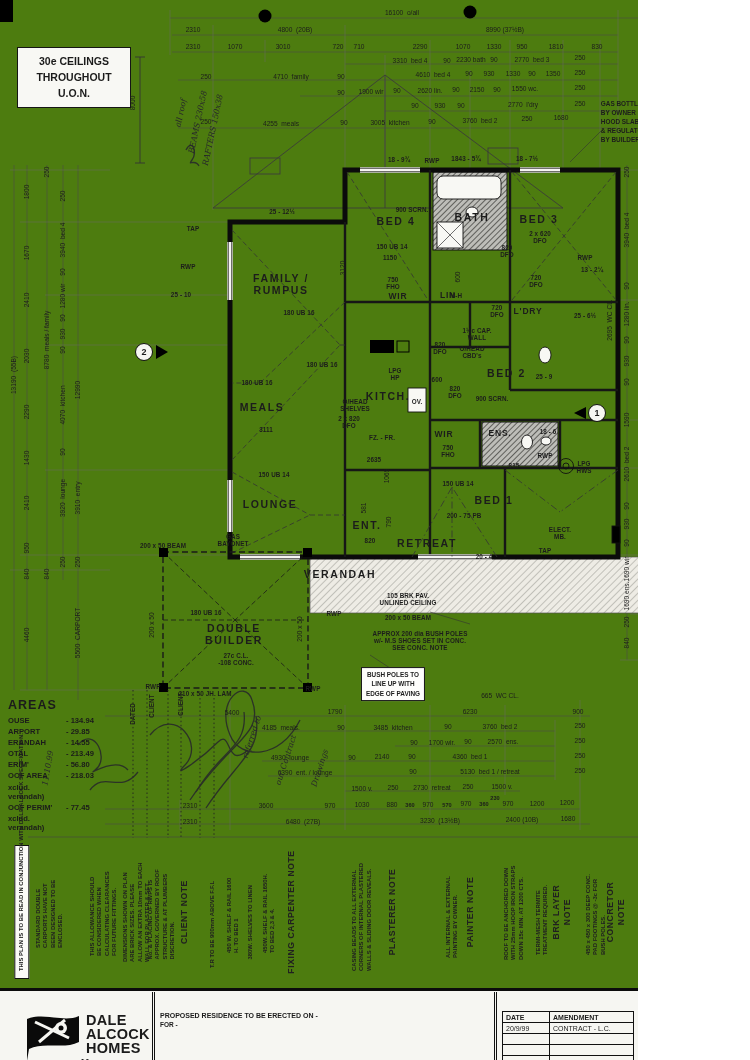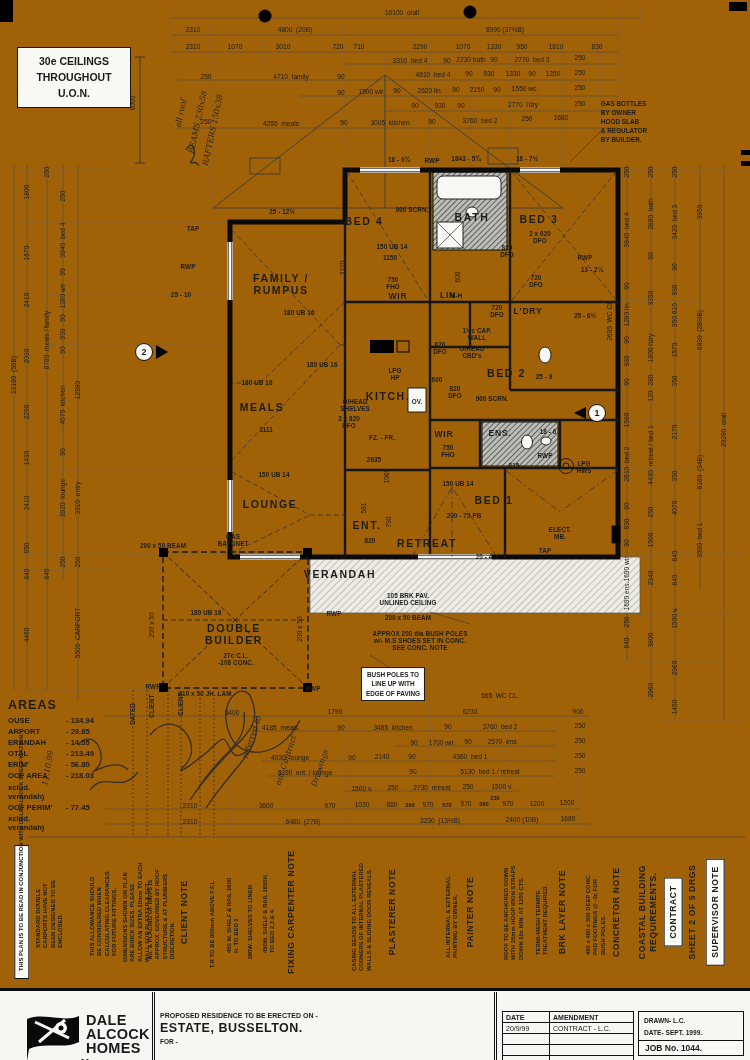--- a/index.html
+++ b/index.html
@@ -1,16 +1,16 @@
 <!DOCTYPE html>
 <html><head>
 <meta charset="utf-8">
 <style>
   html,body{margin:0;padding:0}
-  #sheet{position:relative;width:750px;height:1060px;background:#a16207;overflow:hidden;
+  #sheet{position:relative;width:638px;height:1060px;background:#4d7c0f;overflow:hidden;
     font-family:"Liberation Sans",sans-serif;color:#1b1b1b}
   .lbl{position:absolute;white-space:pre;line-height:1.15;text-align:center;color:#1c1c1c}
   .rm{font-weight:bold;font-size:10.5px;letter-spacing:1.6px}
   .rs{font-weight:bold;font-size:8.5px;letter-spacing:.8px}
   .sm{font-weight:bold;font-size:6.3px;letter-spacing:.1px}
   .s6{font-weight:bold;font-size:5.6px}
   .dm{font-size:6.6px}
   .vd{font-size:6.6px}
   .note{font-weight:bold;font-size:6.4px;text-align:left;line-height:1.4}
   .boxnote{font-weight:bold;font-size:6.4px;border:1.2px solid #111;background:#fdfdfb;padding:2px 4px;line-height:1.45}
@@ -352,21 +352,21 @@
       <div class="lbl rm" style="left: 262px; top: 407px; transform: translate(-50%, -50%);">MEALS</div>
       <div class="lbl rm" style="left: 388px; top: 396px; transform: translate(-50%, -50%);">KITCH.</div>
       <div class="lbl rm" style="left: 270px; top: 504px; transform: translate(-50%, -50%); text-align: center;">LOUNGE</div>
       <div class="lbl rm" style="left: 367px; top: 525px; transform: translate(-50%, -50%);">ENT.</div>
       <div class="lbl rm" style="left: 427px; top: 543px; transform: translate(-50%, -50%);">RETREAT</div>
       <div class="lbl rm" style="left: 340px; top: 574px; transform: translate(-50%, -50%);">VERANDAH</div>
       <div class="lbl rm" style="left: 234px; top: 634px; transform: translate(-50%, -50%);">DOUBLE
 BUILDER</div>
       <div class="lbl sm" style="left: 236px; top: 659px; transform: translate(-50%, -50%);">27c C.L.
 -108 CONC.</div>
-      <div class="lbl rm" style="left: 364px; top: 221px; transform: translate(-50%, -50%);">BED 4</div>
+      <div class="lbl rm" style="left: 396px; top: 221px; transform: translate(-50%, -50%);">BED 4</div>
       <div class="lbl rm" style="left: 472px; top: 217px; transform: translate(-50%, -50%);">BATH</div>
       <div class="lbl rm" style="left: 539px; top: 219px; transform: translate(-50%, -50%);">BED 3</div>
       <div class="lbl rs" style="left: 398px; top: 297px; transform: translate(-50%, -50%);">WIR</div>
       <div class="lbl rs" style="left: 448px; top: 296px; transform: translate(-50%, -50%);">LIN</div>
       <div class="lbl rs" style="left: 528px; top: 312px; transform: translate(-50%, -50%);">L'DRY</div>
       <div class="lbl rm" style="left: 489px; top: 373px; transform: translate(-50%, -50%); padding-left: 35px;">BED 2</div>
       <div class="lbl rs" style="left: 444px; top: 435px; transform: translate(-50%, -50%);">WIR</div>
       <div class="lbl rs" style="left: 500px; top: 434px; transform: translate(-50%, -50%);">ENS.</div>
       <div class="lbl rm" style="left: 494px; top: 500px; transform: translate(-50%, -50%);">BED 1</div>
       <div class="lbl sm" style="left: 193px; top: 229px; transform: translate(-50%, -50%);">TAP</div>
@@ -555,21 +555,20 @@
           <circle cx="37" cy="17" r="2.5" fill="#0a0a0a"></circle>
       </svg>
       <div class="co" style="white-space:pre-line">DALE
 ALCOCK
 HOMES</div>
       <div class="scr">Homes.</div>
       <div class="sw">SOUTHWEST</div>
     </div>
     <div class="cell" id="prop">
       <div class="p1">PROPOSED RESIDENCE TO BE ERECTED ON -</div>
-      <div class="ad">ESTATE,  BUSSELTON.</div>
       <div class="fr">FOR -</div>
     </div>
     <div class="cell" id="amend">
       <div class="hrow">
         <div class="c1">DATE</div>
         <div>AMENDMENT</div>
       </div>
       <div id="amend-rows">
           <div class="drow">
             <div class="c1">20/9/99</div>

